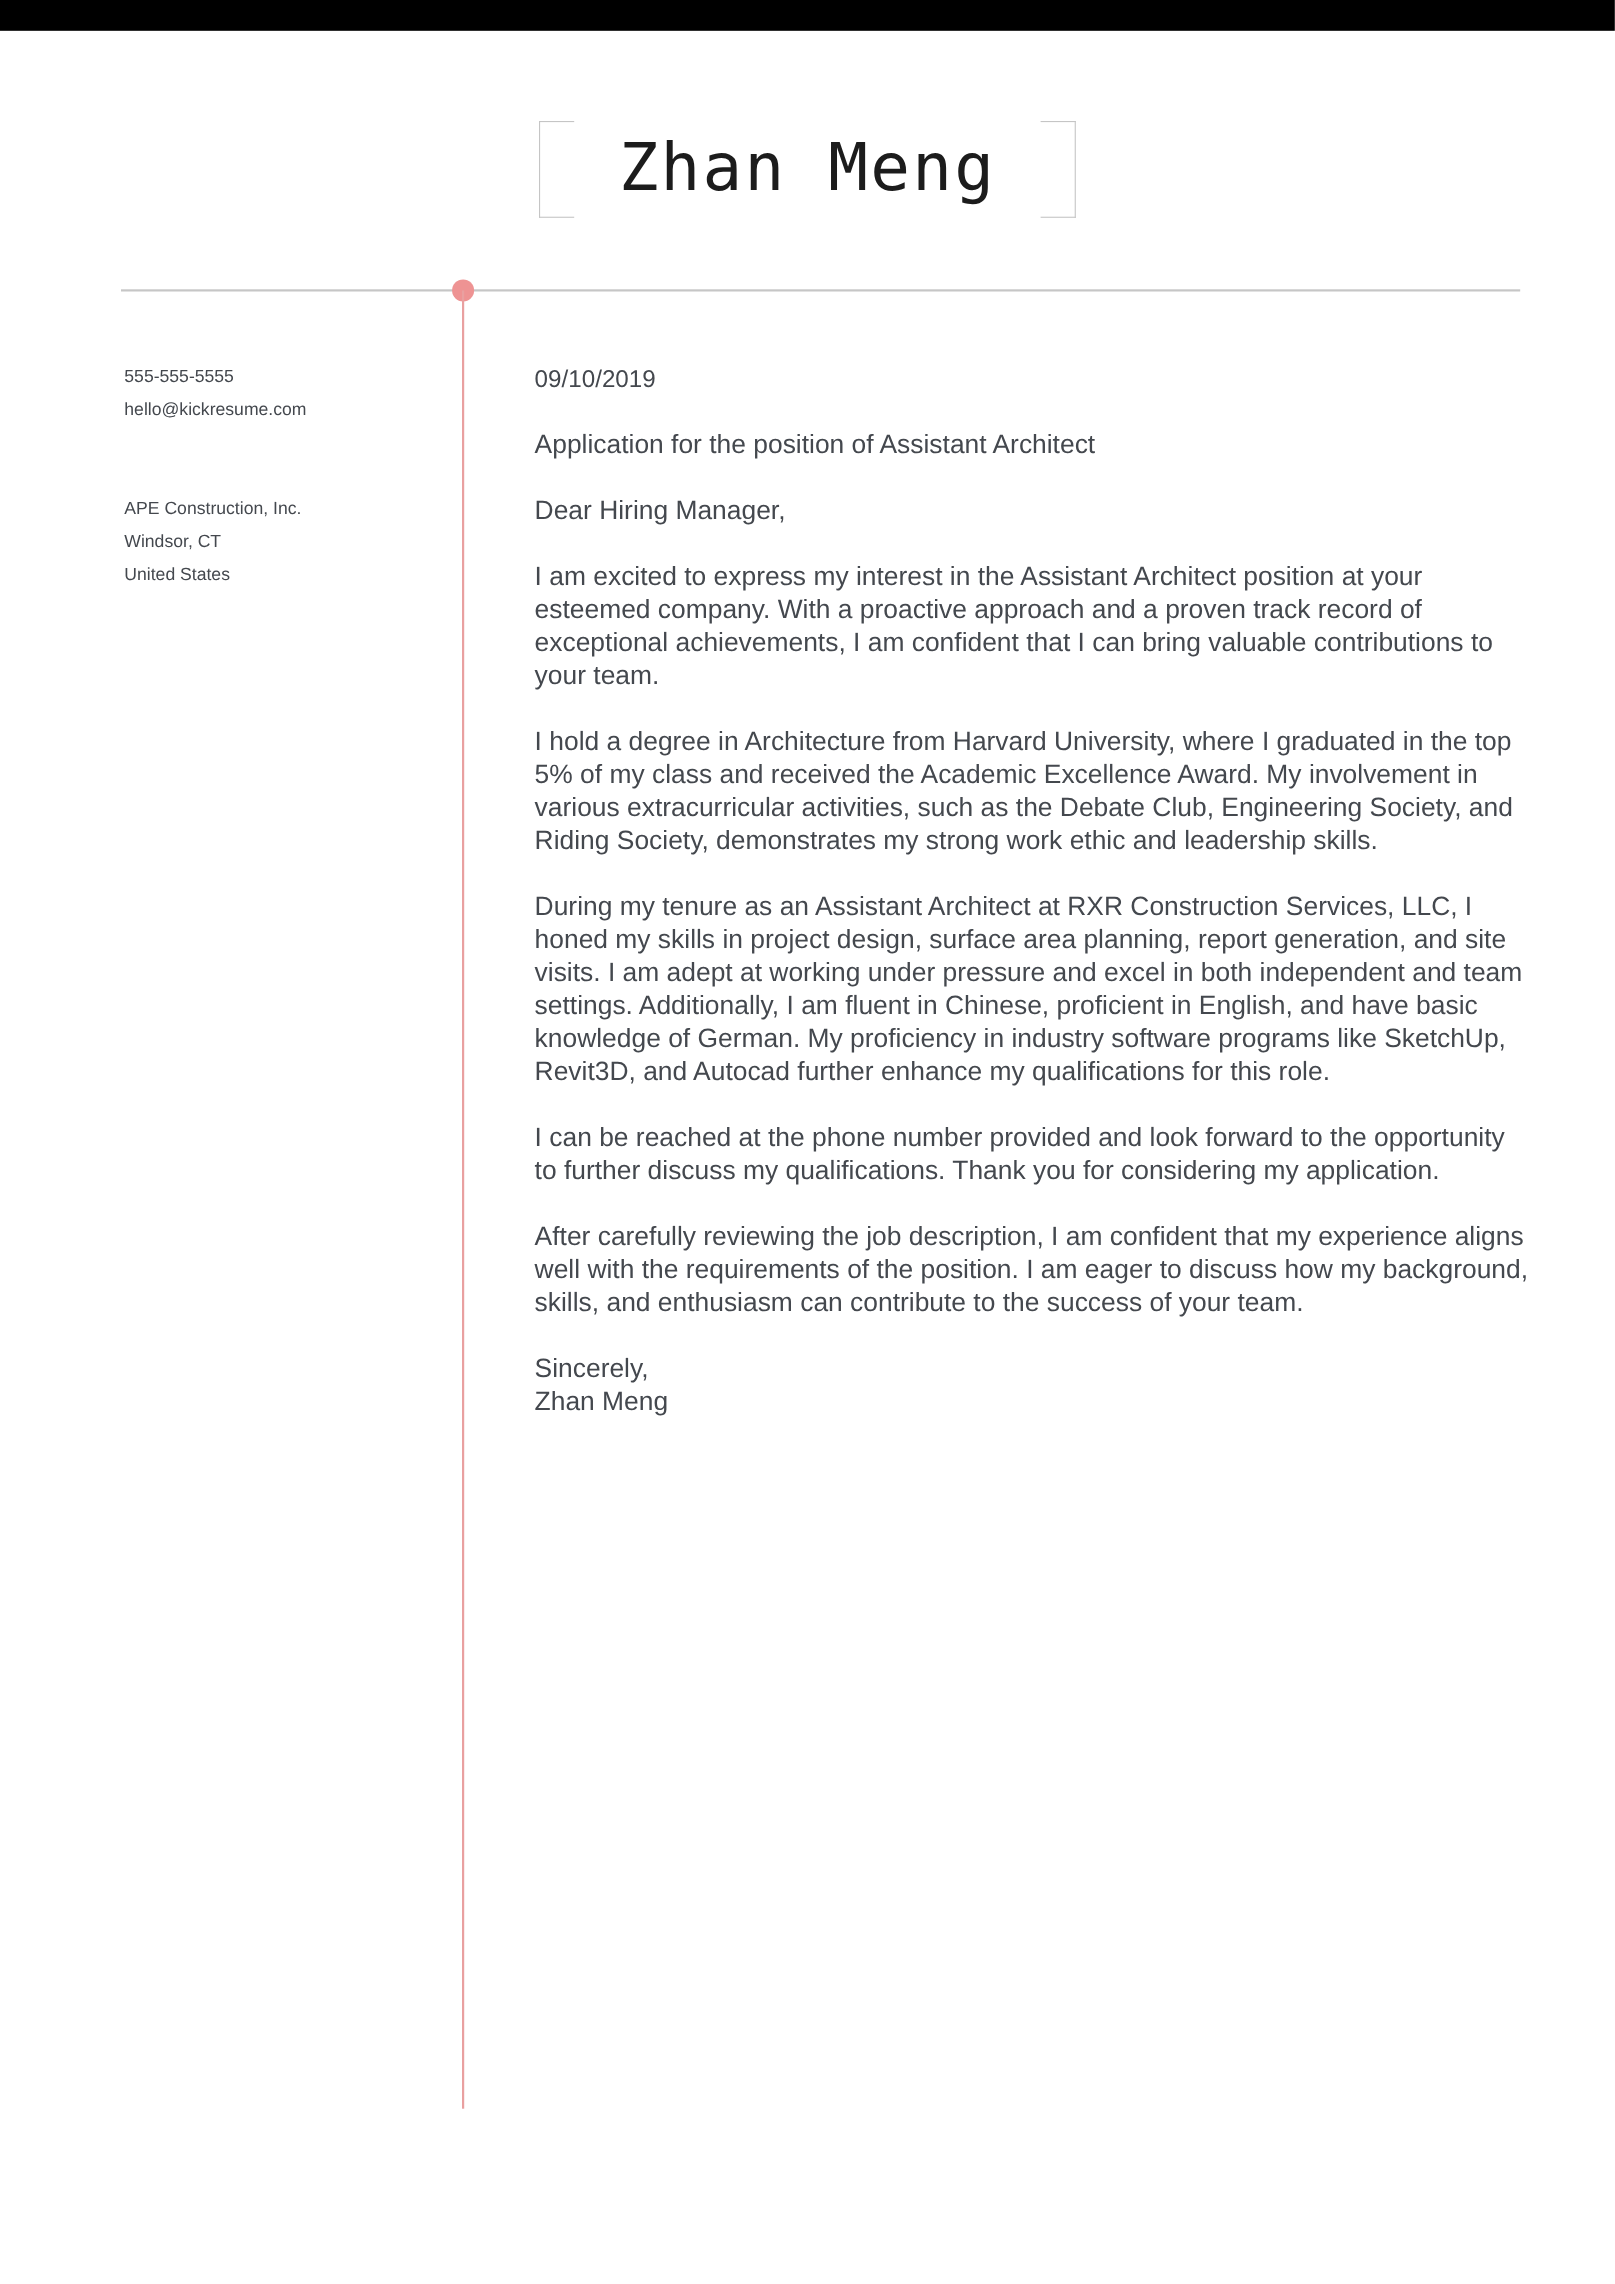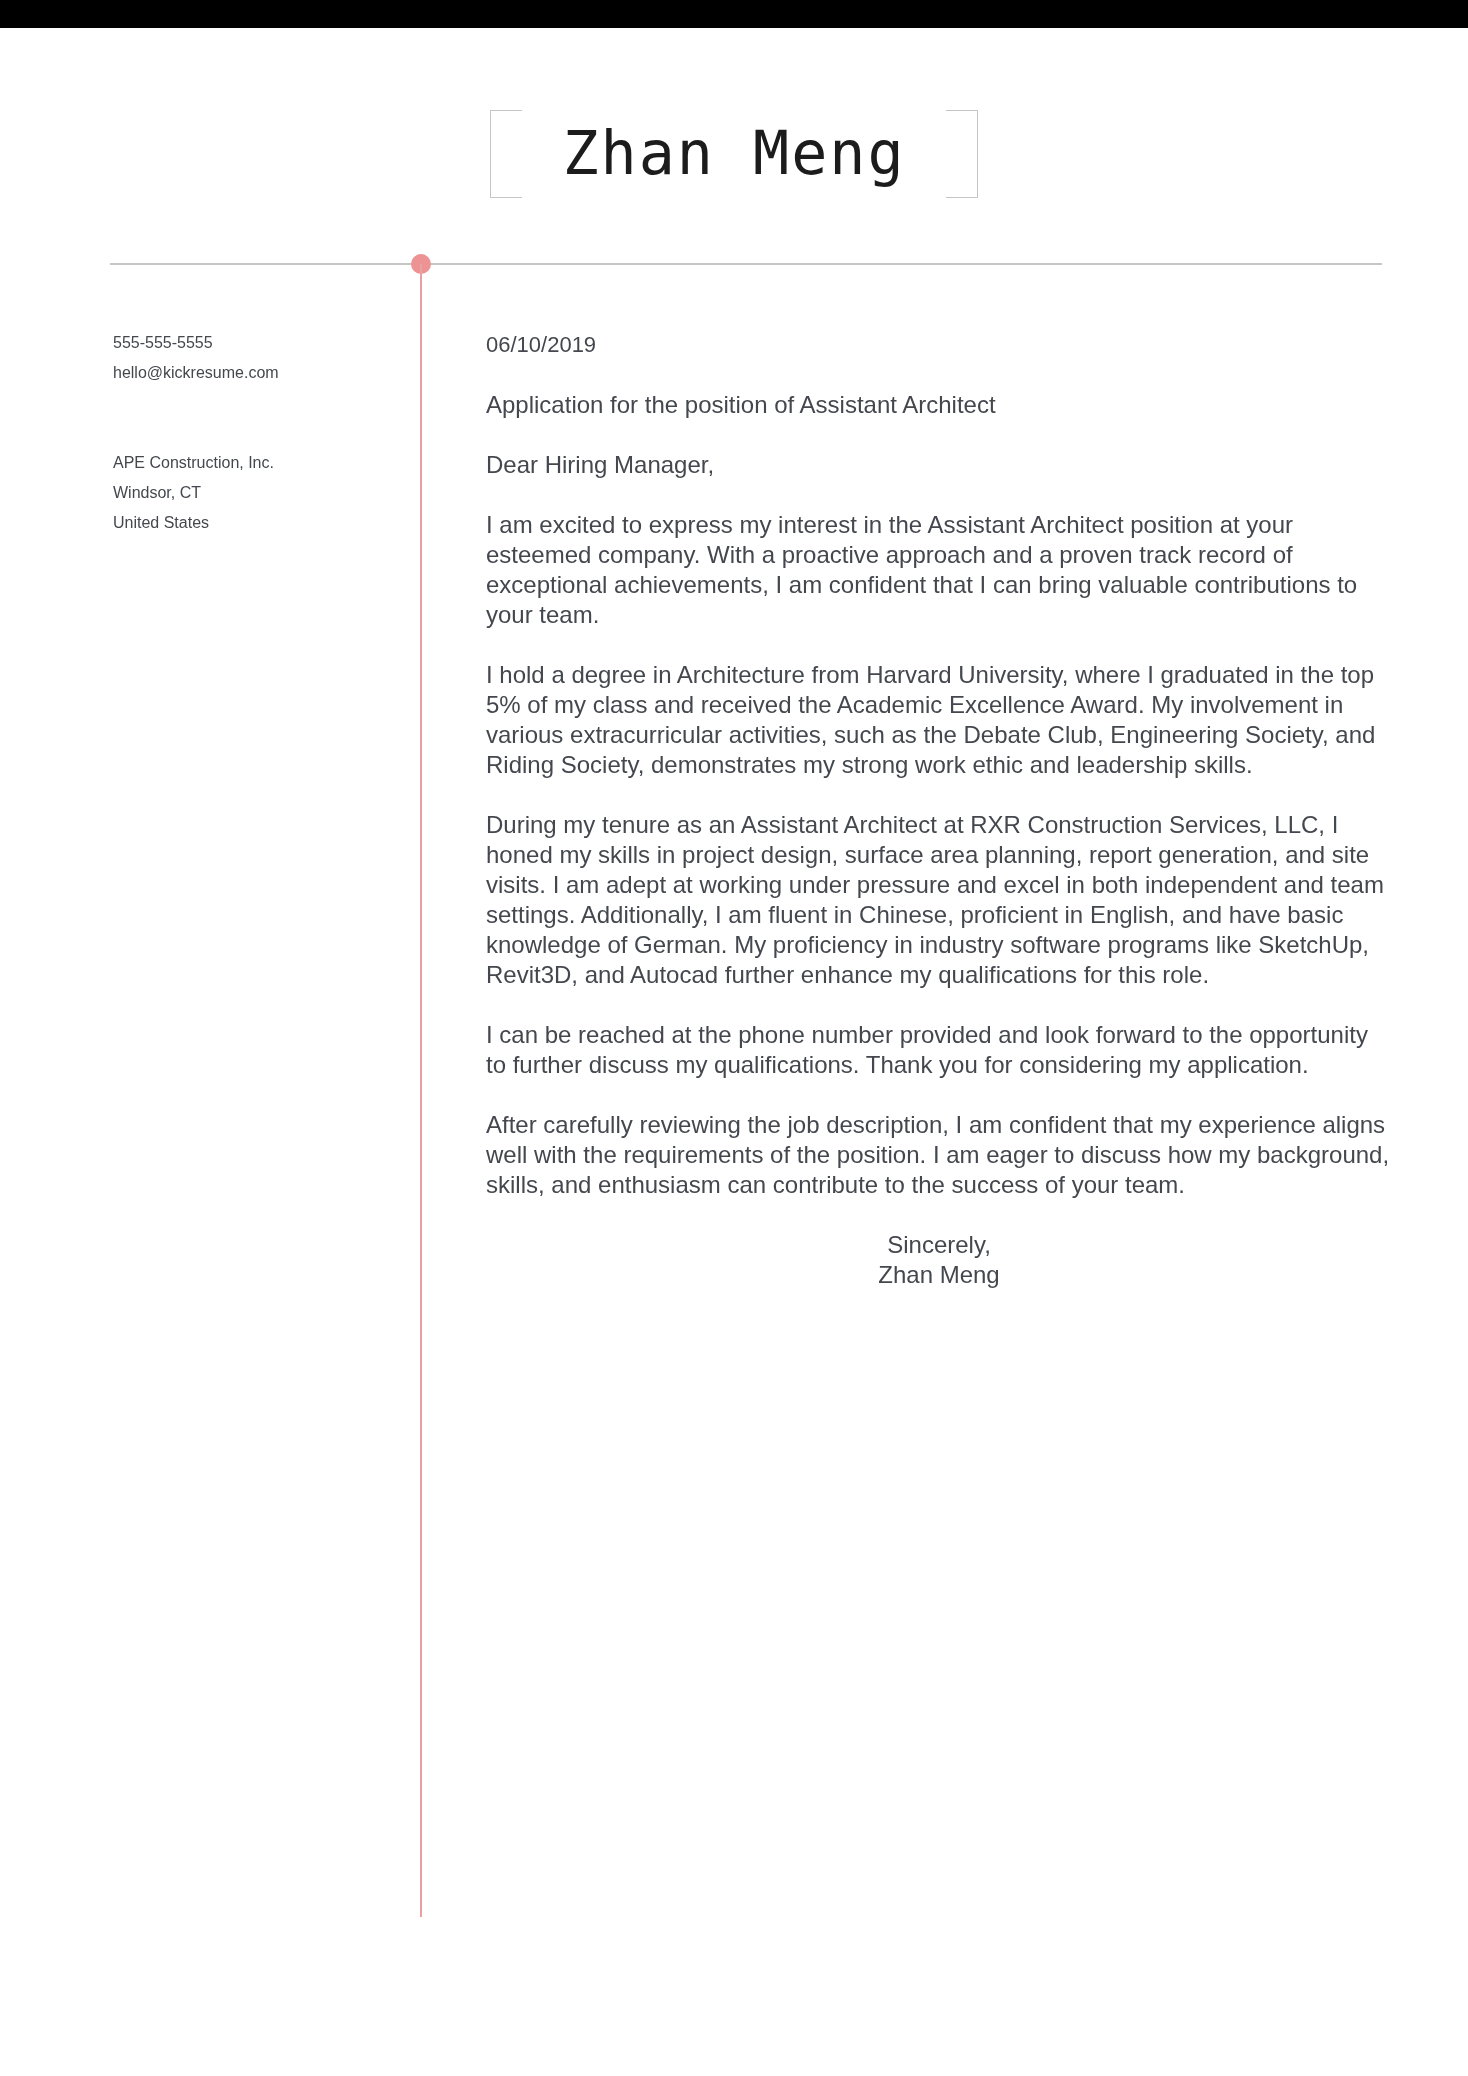--- a/index.html
+++ b/index.html
@@ -74,21 +74,21 @@
   .sidebar .contact-block{margin:0 0 60px 0;}
   .sidebar p{margin:0;}
   .letter{
     position:absolute;left:486px;top:330px;
     width:906px;
     font-size:24px;line-height:30px;
   }
   .letter .date{font-size:22px;line-height:30px;}
   .letter .subject{margin:0 0 30px 0;}
   .letter p{margin:0 0 30px 0;}
-  .letter .closing-block p{margin:0;text-align:center;}
+  .letter .closing-block p{margin:0;}
 </style>
 </head>
 <body>
 
 <div class="top-bar"></div>
 
 <header class="header">
   <span class="bracket left"></span>
   <h1 class="page-name">Zhan Meng</h1>
   <span class="bracket right"></span>
@@ -105,21 +105,21 @@
   </div>
   <div class="address-block">
     <p>APE Construction, Inc.</p>
     <p>Windsor, CT</p>
     <p>United States</p>
   </div>
 </aside>
 
 <main class="letter">
   <div class="subject">
-    <p class="date">06/10/2019</p>
+    <p class="date">09/10/2019</p>
     <p>Application for the position of Assistant Architect</p>
   </div>
   <p>Dear Hiring Manager,</p>
   <p>I am excited to express my interest in the Assistant Architect position at your esteemed company. With a proactive approach and a proven track record of exceptional achievements, I am confident that I can bring valuable contributions to your team.</p>
   <p>I hold a degree in Architecture from Harvard University, where I graduated in the top 5% of my class and received the Academic Excellence Award. My involvement in various extracurricular activities, such as the Debate Club, Engineering Society, and Riding Society, demonstrates my strong work ethic and leadership skills.</p>
   <p>During my tenure as an Assistant Architect at RXR Construction Services, LLC, I honed my skills in project design, surface area planning, report generation, and site visits. I am adept at working under pressure and excel in both independent and team settings. Additionally, I am fluent in Chinese, proficient in English, and have basic knowledge of German. My proficiency in industry software programs like SketchUp, Revit3D, and Autocad further enhance my qualifications for this role.</p>
   <p>I can be reached at the phone number provided and look forward to the opportunity to further discuss my qualifications. Thank you for considering my application.</p>
   <p>After carefully reviewing the job description, I am confident that my experience aligns well with the requirements of the position. I am eager to discuss how my background, skills, and enthusiasm can contribute to the success of your team.</p>
   <div class="closing-block">
     <p>Sincerely,</p>

